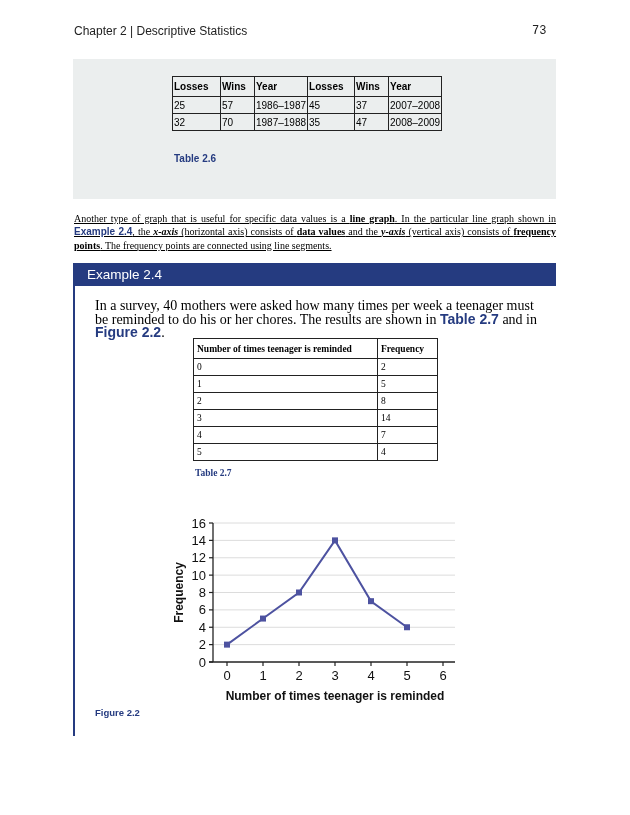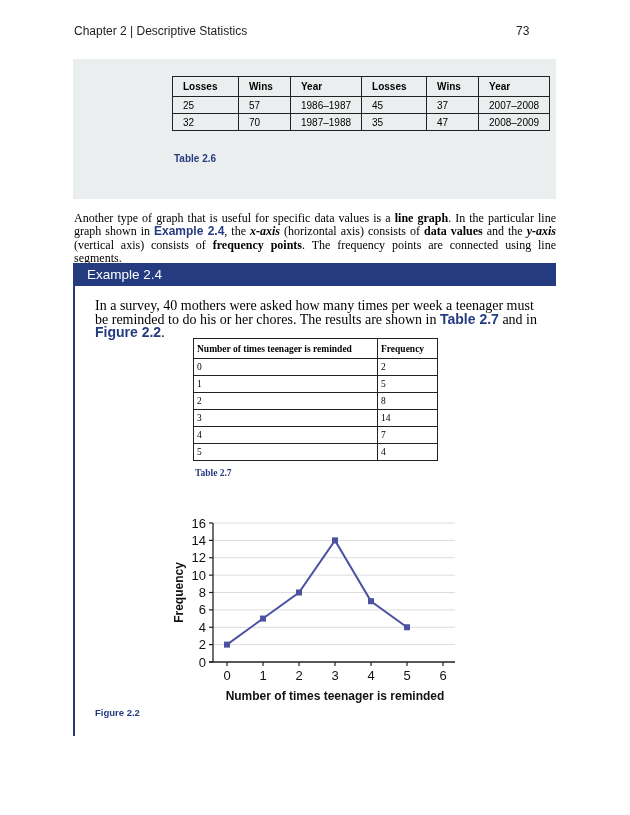--- a/index.html
+++ b/index.html
@@ -1,30 +1,30 @@
 <!DOCTYPE html>
 <html><head>
 <meta charset="utf-8">
 <style>
   html, body { margin: 0; padding: 0; }
   body { width: 630px; height: 815px; background: #ffffff; position: relative; overflow: hidden; font-family: "Liberation Sans", sans-serif; color: #000; }
   .abs { position: absolute; }
   .running-head { top: 24px; font-size: 12px; color: #222; }
   #chapter-title { left: 74px; }
-  #page-num { left: 516px; }
+  #page-num { left: 532px; font-family: Liberation Mono, monospace; }
 
   #feature-box { left: 73px; top: 59px; width: 483px; height: 140px; background: #ebeeee; }
 
   table.t26 { position: absolute; left: 172px; top: 76px; border-collapse: collapse; font-size: 10px; background: #ebeeee; }
-  table.t26 td, table.t26 th { border: 1.5px solid #222; padding: 0 10px; text-align: left; font-weight: normal; height: 16px; white-space: nowrap; }
+  table.t26 td, table.t26 th { border: 1.5px solid #222; padding: 0 1px; text-align: left; font-weight: normal; height: 16px; white-space: nowrap; }
   table.t26 th { font-weight: bold; height: 19px; }
   .caption { font-weight: bold; color: #253b80; font-size: 10px; }
   #t26-caption { left: 174px; top: 153px; text-align: right; }
 
-  #para { left: 74px; top: 212px; width: 482px; font-family: "Liberation Serif", serif; font-size: 12px; line-height: 13.3px; text-align: justify; }
+  #para { left: 74px; top: 212px; width: 482px; font-family: "Liberation Serif", serif; font-size: 10px; line-height: 13.3px; text-align: justify; text-decoration: underline; }
   .link { color: #253b80; font-family: "Liberation Sans", sans-serif; font-weight: bold; }
 
   #example-header { left: 73px; top: 263px; width: 483px; height: 23px; background: #253b80; color: #fff; font-size: 13.5px; line-height: 23px; box-sizing: border-box; padding-left: 14px; }
   #example-border { left: 73px; top: 286px; width: 1.5px; height: 450px; background: #253b80; }
 
   #example-text { left: 95px; top: 299px; width: 455px; font-family: "Liberation Serif", serif; font-size: 14px; line-height: 13.5px; }
 
   table.t27 { position: absolute; left: 193px; top: 338px; border-collapse: collapse; font-family: "Liberation Serif", serif; font-size: 9.5px; }
   table.t27 td, table.t27 th { border: 1.5px solid #222; padding: 0 3px; text-align: left; height: 16px; }
   table.t27 th { font-weight: bold; height: 19px; }

